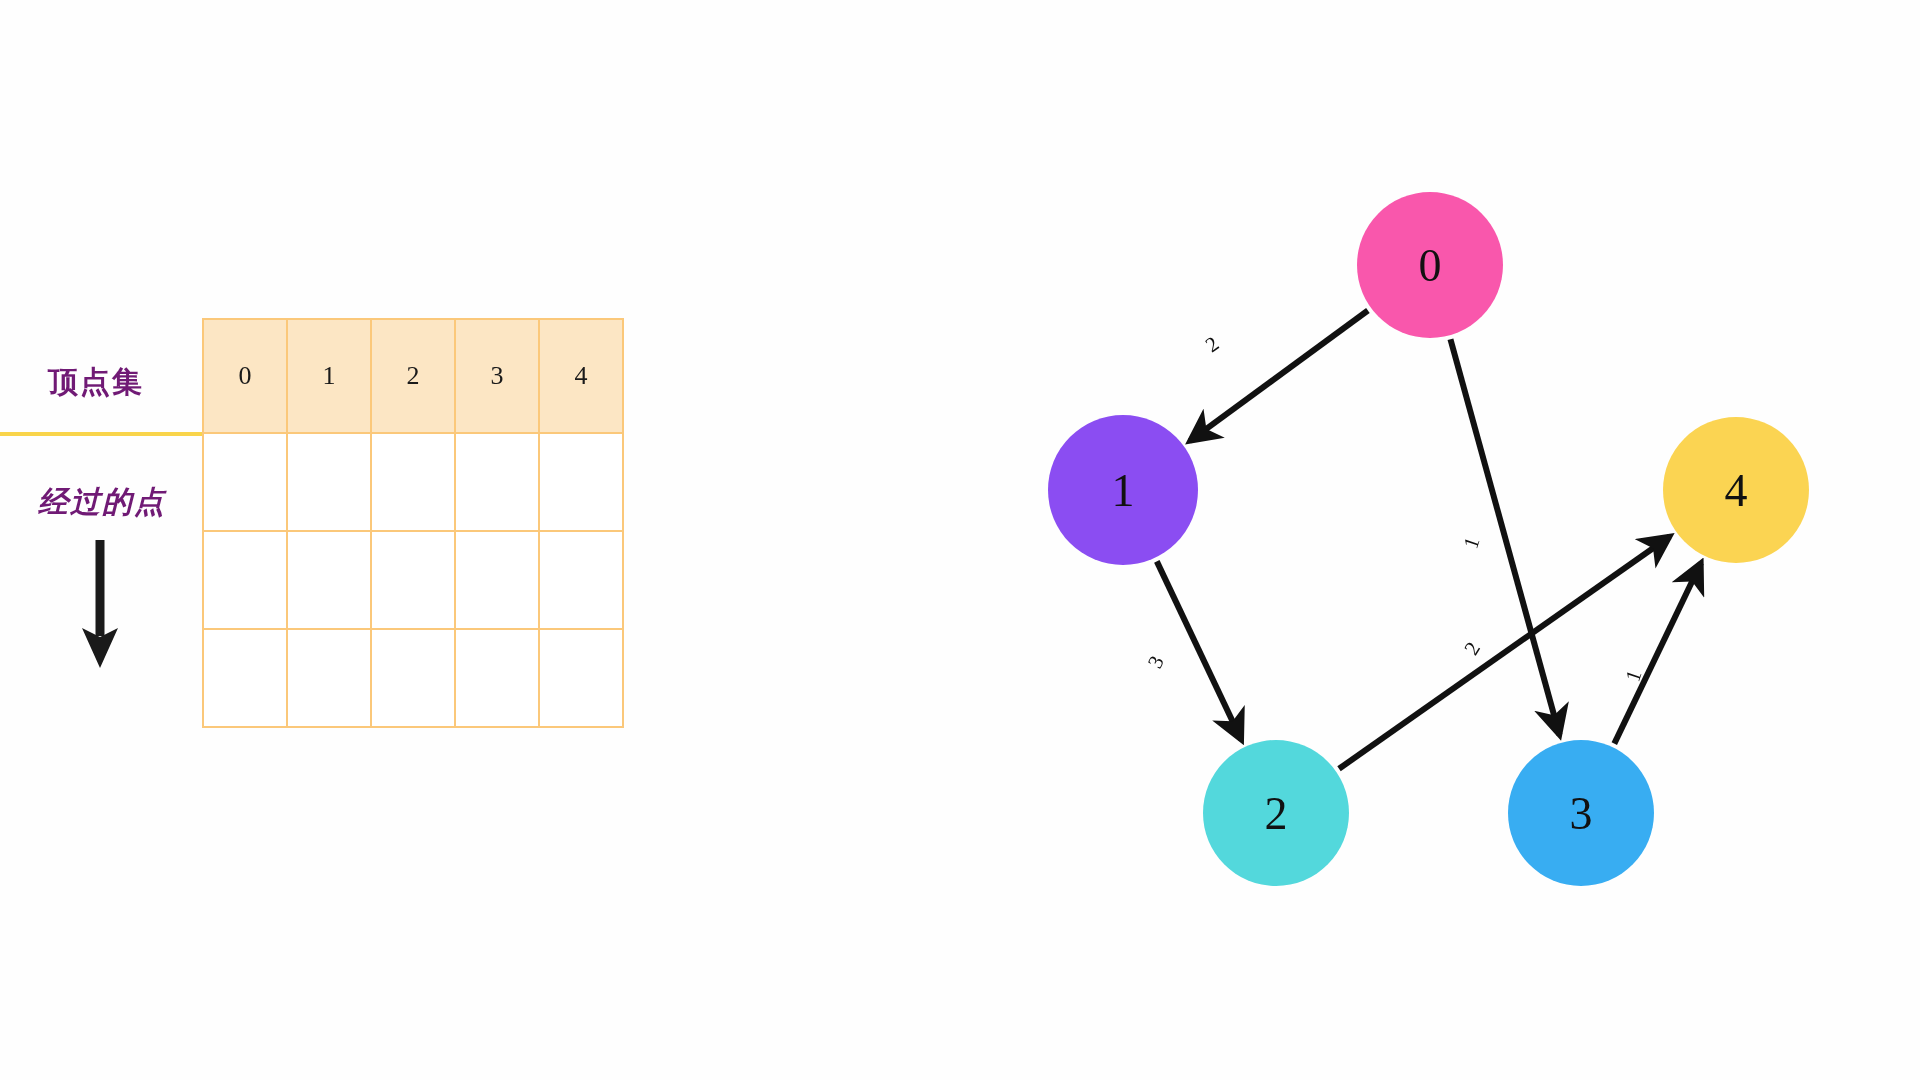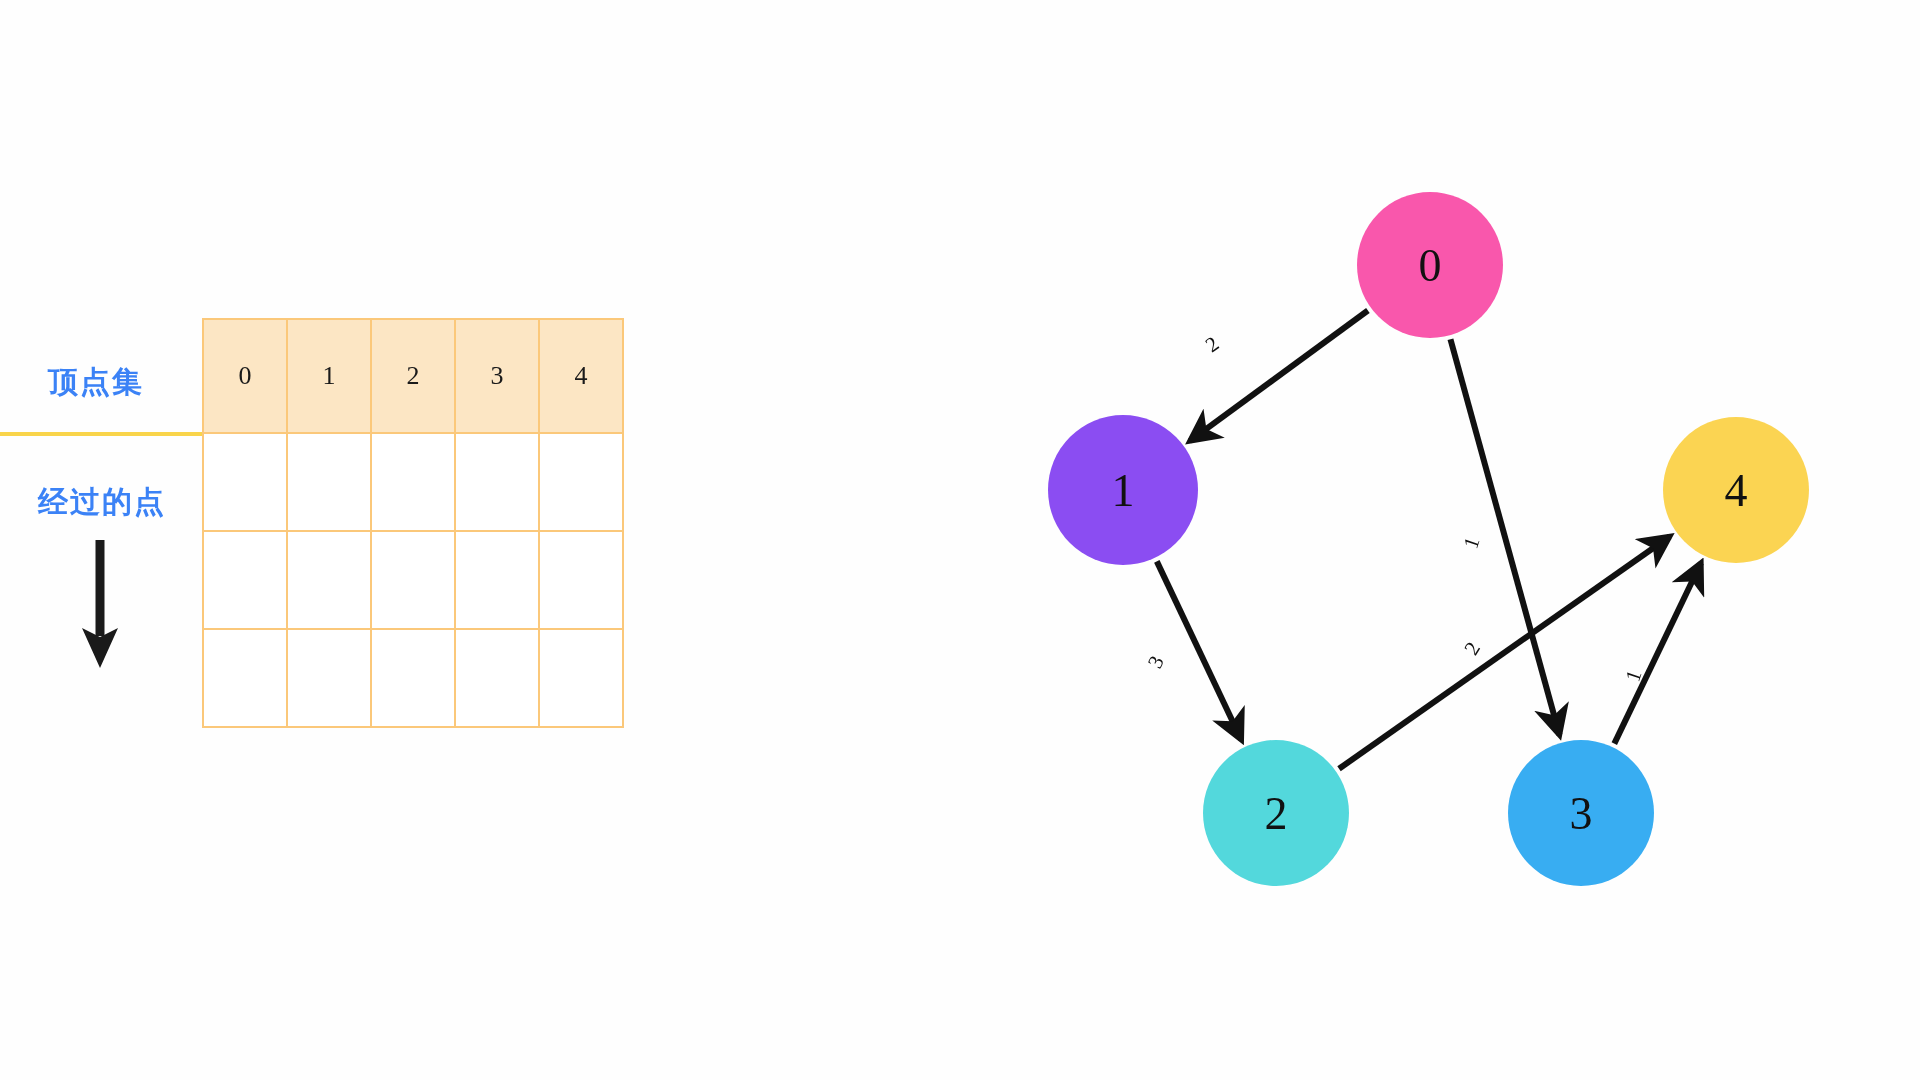--- a/index.html
+++ b/index.html
@@ -27,34 +27,35 @@
   
   #left-panel {
     position: absolute;
     left: 0; top: 0;
     width: 680px;
     height: 1080px;
   }
 
   .side-label {
     position: absolute;
-    color: #3b82f6;
+    color: #701a75;
     font-size: 30px;
     font-weight: 700;
     letter-spacing: 2px;
     white-space: nowrap;
     font-family: "DejaVu Sans", "Liberation Sans", sans-serif;
   }
   #label-vertex-set {
     left: 48px;
     top: 362px;
   }
   #label-visited {
     left: 38px;
     top: 482px;
+    font-style: italic;
   }
 
   
   #header-rule {
     position: absolute;
     left: 0px;
     top: 432px;
     width: 208px;
     height: 4px;
     background: #F9D44A;

